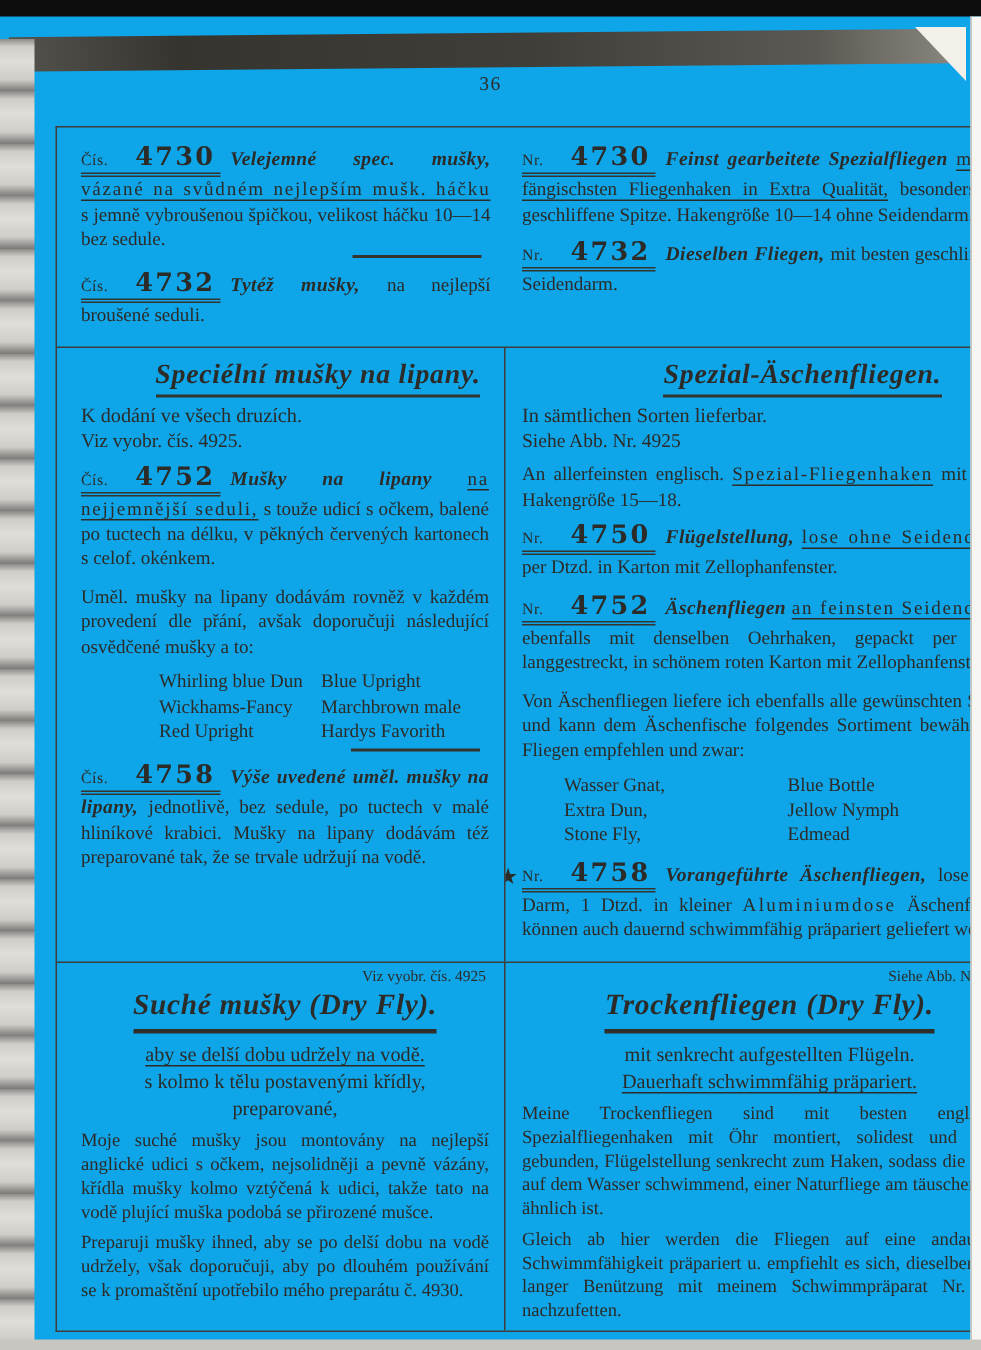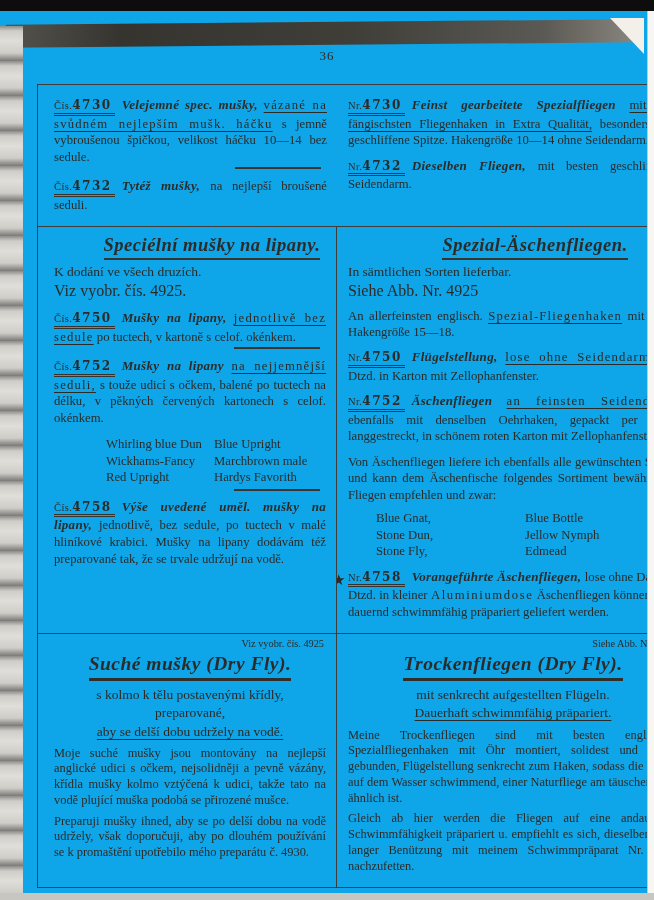--- a/index.html
+++ b/index.html
@@ -28,34 +28,34 @@
   .row2{border-bottom:1px solid #3e3d39;}
   .row3{flex:1;overflow:hidden;}
   .col{padding:4px 10px 4px 16px;font-size:12.7px;line-height:1.3;text-align:justify;overflow:hidden;}
   .col-right{padding-left:11px;padding-right:0;}
   .row2 .col-left,.row3 .col-left{border-right:1px solid #3e3d39;}
 
   .entry{position:relative;margin:8px 0 9px 0;}
   .entry-head{white-space:nowrap;display:inline-block;border-bottom:3px double #35342f;
         padding:0 3px 1px 0;margin-right:7px;line-height:1;}
   .cis{font-size:10.5px;letter-spacing:.4px;margin-top:22px;}
-  .num{font-size:12px;font-weight:bold;font-family:"DejaVu Serif",serif;letter-spacing:1.5px;margin-left:0;}
+  .num{font-size:17px;font-weight:bold;font-family:"DejaVu Serif",serif;letter-spacing:1.5px;margin-left:18px;}
 
   .seg-n{}
   .seg-bi{font-weight:bold;font-style:italic;font-size:13px;letter-spacing:.3px;}
   .seg-u{text-decoration:underline;text-underline-offset:2.5px;}
   .seg-us{text-decoration:underline;text-underline-offset:2.5px;letter-spacing:1.2px;margin-top:36px;}
   .seg-sp{letter-spacing:1.6px;}
 
   .sec-heading{text-align:center;margin:2px 0 3px 0;}
   .sec-heading span{display:inline-block;font-size:18.5px;font-weight:bold;font-style:italic;
         letter-spacing:.5px;border-bottom:2px solid #35342f;padding-bottom:1px;margin-left:44px;}
   .lead-line{display:flex;justify-content:space-between;align-items:baseline;margin:1px 0 2px 0;flex-direction:column;}
   .lead-text{font-size:13.5px;}
-  .note{font-size:16px;white-space:nowrap;}
+  .note{font-size:13px;white-space:nowrap;}
   .note-line{text-align:right;font-size:10.3px;margin:0 2px 0 0;line-height:1.1;}
   .para{margin:6px 0;}
   .fly-list{display:grid;grid-template-columns:1fr 1fr;padding:1px 4px 1px 52px;text-align:left;}
   .col-right .fly-list{padding-left:28px;}
   .fly{font-size:12.7px;line-height:1.3;}
   .price-rule{width:86px;border-bottom:2px solid #35342f;margin:2px 6px 2px auto;}
   .star{position:absolute;left:-16px;top:4px;font-size:15px;line-height:1;}
 
   .dry-heading{text-align:center;margin:1px 0 5px 0;}
   .dry-heading span{display:inline-block;font-size:19.5px;font-weight:bold;font-style:italic;
@@ -97,26 +97,23 @@
     </section>
 
     <section class="row row2">
       <div class="col col-left">
         <div class="sec-heading"><span>Speciélní mušky na lipany.</span></div>
         <div class="lead-line">
           <span class="lead-text">K dodání ve všech druzích.</span>
           <span class="note">Viz vyobr. čís. 4925.</span>
         </div>
         <div class="entry">
-          <span class="entry-head"><span class="cis">Čís.</span><span class="num">4750</span></span><span class="rich"><span class="seg-bi">Mušky na lipany, </span><span class="seg-us">jednotlivě bez sedule</span><span class="seg-n"> po tuctech, v kartoně s celof. okénkem.</span></span>
-          <div class="price-rule"></div>
-        </div>
-        <div class="entry">
           <span class="entry-head"><span class="cis">Čís.</span><span class="num">4752</span></span><span class="rich"><span class="seg-bi">Mušky na lipany </span><span class="seg-us">na nejjemnější seduli,</span><span class="seg-n"> s touže udicí s očkem, balené po tuctech na délku, v pěkných červených kartonech s celof. okénkem.</span></span>
         </div>
+        <div class="para">Uměl. mušky na lipany dodávám rovněž v každém provedení dle přání, avšak doporučuji následující osvědčené mušky a to:</div>
         <div class="fly-list">
           <span class="fly">Whirling blue Dun</span>
           <span class="fly">Blue Upright</span>
           <span class="fly">Wickhams-Fancy</span>
           <span class="fly">Marchbrown male</span>
           <span class="fly">Red Upright</span>
           <span class="fly">Hardys Favorith</span>
         </div>
         <div class="price-rule"></div>
         <div class="entry">
@@ -131,40 +128,40 @@
         </div>
         <div class="para rich"><span class="seg-n">An allerfeinsten englisch. </span><span class="seg-us">Spezial-Fliegenhaken</span><span class="seg-n"> mit Oehr, Hakengröße 15—18.</span></div>
         <div class="entry">
           <span class="entry-head"><span class="cis">Nr.</span><span class="num">4750</span></span><span class="rich"><span class="seg-bi">Flügelstellung, </span><span class="seg-us">lose ohne Seidendarm,</span><span class="seg-n"> per Dtzd. in Karton mit Zellophanfenster.</span></span>
         </div>
         <div class="entry">
           <span class="entry-head"><span class="cis">Nr.</span><span class="num">4752</span></span><span class="rich"><span class="seg-bi">Äschenfliegen </span><span class="seg-us">an feinsten Seidendarm,</span><span class="seg-n"> ebenfalls mit denselben Oehrhaken, gepackt per Dtzd. langgestreckt, in schönem roten Karton mit Zellophanfenster..</span></span>
         </div>
         <div class="para">Von Äschenfliegen liefere ich ebenfalls alle gewünschten Sorten und kann dem Äschenfische folgendes Sortiment bewährtester Fliegen empfehlen und zwar:</div>
         <div class="fly-list">
-          <span class="fly">Blue Gnat,</span>
+          <span class="fly">Wasser Gnat,</span>
           <span class="fly">Blue Bottle</span>
-          <span class="fly">Stone Dun,</span>
+          <span class="fly">Extra Dun,</span>
           <span class="fly">Jellow Nymph</span>
           <span class="fly">Stone Fly,</span>
           <span class="fly">Edmead</span>
         </div>
         <div class="entry">
           <span class="star">★</span>
           <span class="entry-head"><span class="cis">Nr.</span><span class="num">4758</span></span><span class="rich"><span class="seg-bi">Vorangeführte Äschenfliegen, </span><span class="seg-n">lose ohne Darm, 1 Dtzd. in kleiner </span><span class="seg-sp">Aluminiumdose</span><span class="seg-n"> Äschenfliegen können auch dauernd schwimmfähig präpariert geliefert werden.</span></span>
         </div>
       </div>
     </section>
 
     <section class="row row3">
       <div class="col col-left">
         <div class="note-line">Viz vyobr. čís. 4925</div>
         <div class="dry-heading"><span>Suché mušky (Dry Fly).</span></div>
+        <div class="sub sub-u"><span>aby se delší dobu udržely na vodě.</span></div>
         <div class="sub">s kolmo k tělu postavenými křídly, preparované,</div>
-        <div class="sub sub-u"><span>aby se delší dobu udržely na vodě.</span></div>
         <p class="para">Moje suché mušky jsou montovány na nejlepší anglické udici s očkem, nejsolidněji a pevně vázány, křídla mušky kolmo vztýčená k udici, takže tato na vodě plující muška podobá se přirozené mušce.</p>
         <p class="para">Preparuji mušky ihned, aby se po delší dobu na vodě udržely, však doporučuji, aby po dlouhém používání se k promaštění upotřebilo mého preparátu č. 4930.</p>
 
       </div>
       <div class="col col-right">
         <div class="note-line">Siehe Abb. Nr. 4925</div>
         <div class="dry-heading"><span>Trockenfliegen (Dry Fly).</span></div>
         <div class="sub">mit senkrecht aufgestellten Flügeln.</div>
         <div class="sub sub-u"><span>Dauerhaft schwimmfähig präpariert.</span></div>
         <p class="para">Meine Trockenfliegen sind mit besten englischen Spezialfliegenhaken mit Öhr montiert, solidest und sicher gebunden, Flügelstellung senkrecht zum Haken, sodass die Fliege auf dem Wasser schwimmend, einer Naturfliege am täuschendsten ähnlich ist.</p>

